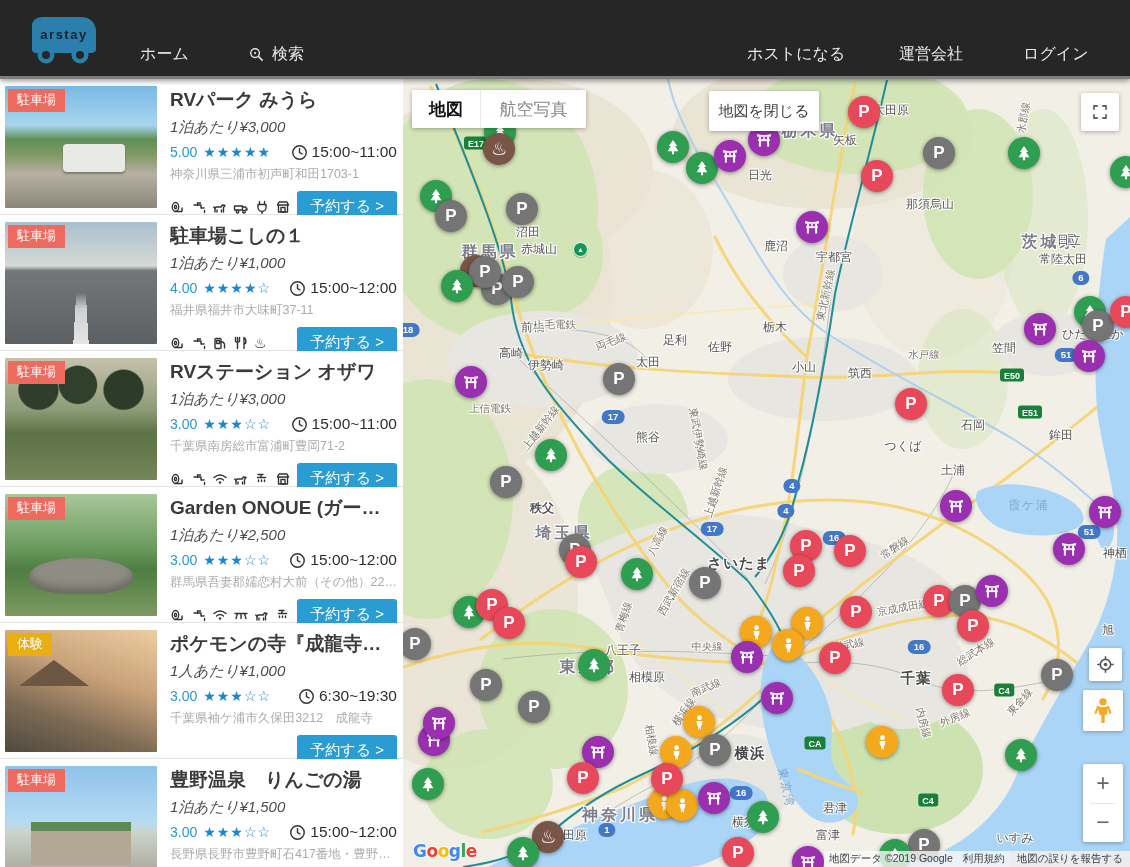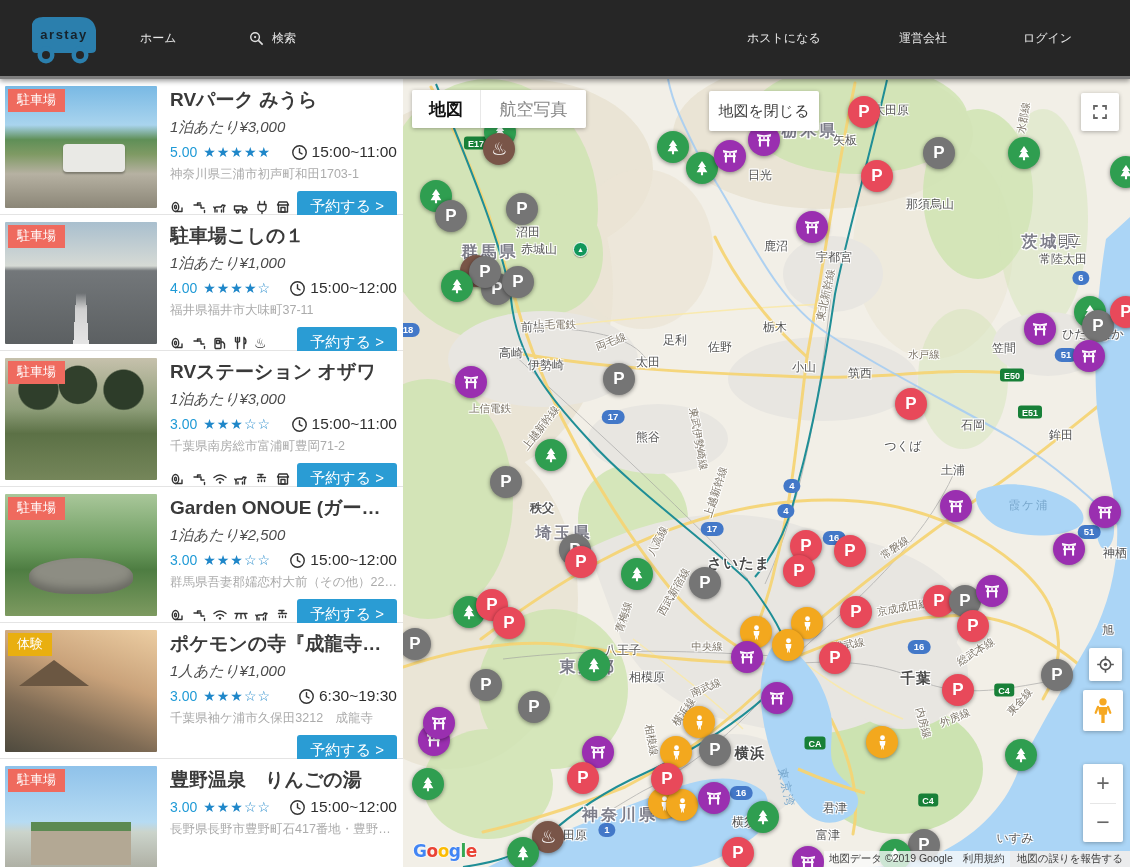--- a/index.html
+++ b/index.html
@@ -2,22 +2,22 @@
 <html><head>
 <meta charset="utf-8">
 <style>
   * { margin:0; padding:0; box-sizing:border-box; }
   html,body { width:1130px; height:867px; overflow:hidden; background:#fff;
     font-family:"Liberation Sans","DejaVu Sans",sans-serif; }
 
   
   .navbar { position:absolute; left:0; top:0; width:1130px; height:79px; background:#262626;
     border-bottom:3px solid #7e7e7e; z-index:50; box-shadow:0 2px 5px rgba(0,0,0,.4);padding-left:16px; }
-  .nav-item { position:absolute; top:0; height:76px; display:flex; align-items:center; gap:7px;
-    color:#e8e8e8; font-size:12px; cursor:pointer; }
+  .nav-item { position:absolute; top:16px; height:76px; display:flex; align-items:center; gap:7px;
+    color:#e8e8e8; font-size:16px; cursor:pointer; }
   .logo { position:absolute; left:8px; top:8px; }
 
   
   .panel { position:absolute; left:0; top:79px; width:403px; height:788px; background:#fff; overflow:hidden; z-index:5; }
   .card { position:relative; height:136px; border-bottom:1px solid #e4e4e4; padding:7px 6px 7px 5px; display:flex; background:#fff; }
   .thumb { position:relative; width:152px; height:122px; flex:0 0 152px; margin-right:13px; border-radius:1px; overflow:hidden; }
   .badge { position:absolute; top:3px; left:3px; color:#fff; font-size:13px; padding:2px 9px 3px; z-index:2; }
   .badge.parking { background:#ef6a5e; }
   .badge.experience { background:#e9af10; }
   .info { flex:1; min-width:0; padding-top:1px; }
@@ -401,20 +401,21 @@
           <button class="cta">予約する &gt;</button>
         </div>
       </div>
     </div>
     <div class="card">
       <div class="thumb ph-onsenyu">
         <span class="badge parking">駐車場</span>
       </div>
       <div class="info">
         <div class="title">豊野温泉　りんごの湯</div>
+        <div class="price">1泊あたり¥1,500</div>
         <div class="rrow">
           <span class="score">3.00</span>
           <span class="stars">★★★☆☆</span>
           <span class="time"><span style="display:inline-flex">
               <svg width="17" height="17" viewBox="0 0 24 24">
                 <circle cx="12" cy="12" r="9.5" fill="none" stroke="#333" stroke-width="2"></circle>
                 <path d="M12 6.5 V12 L15.5 14" stroke="#333" stroke-width="2" fill="none" stroke-linecap="round"></path>
               </svg>
             </span>15:00~12:00</span>
         </div>

